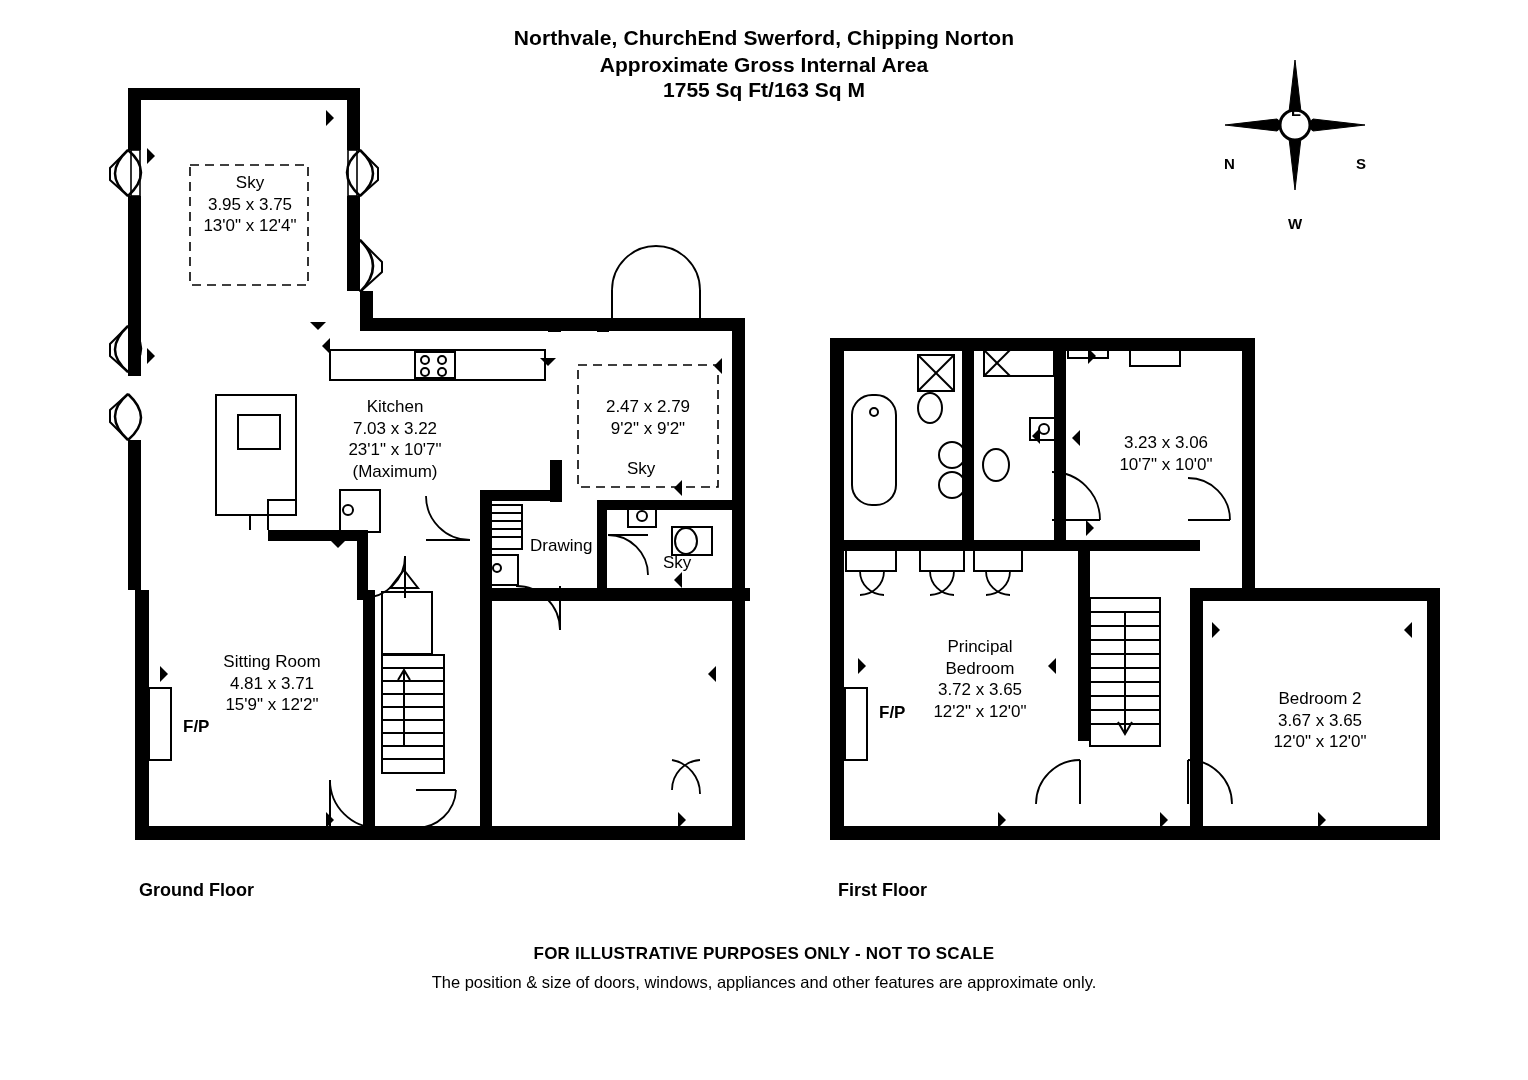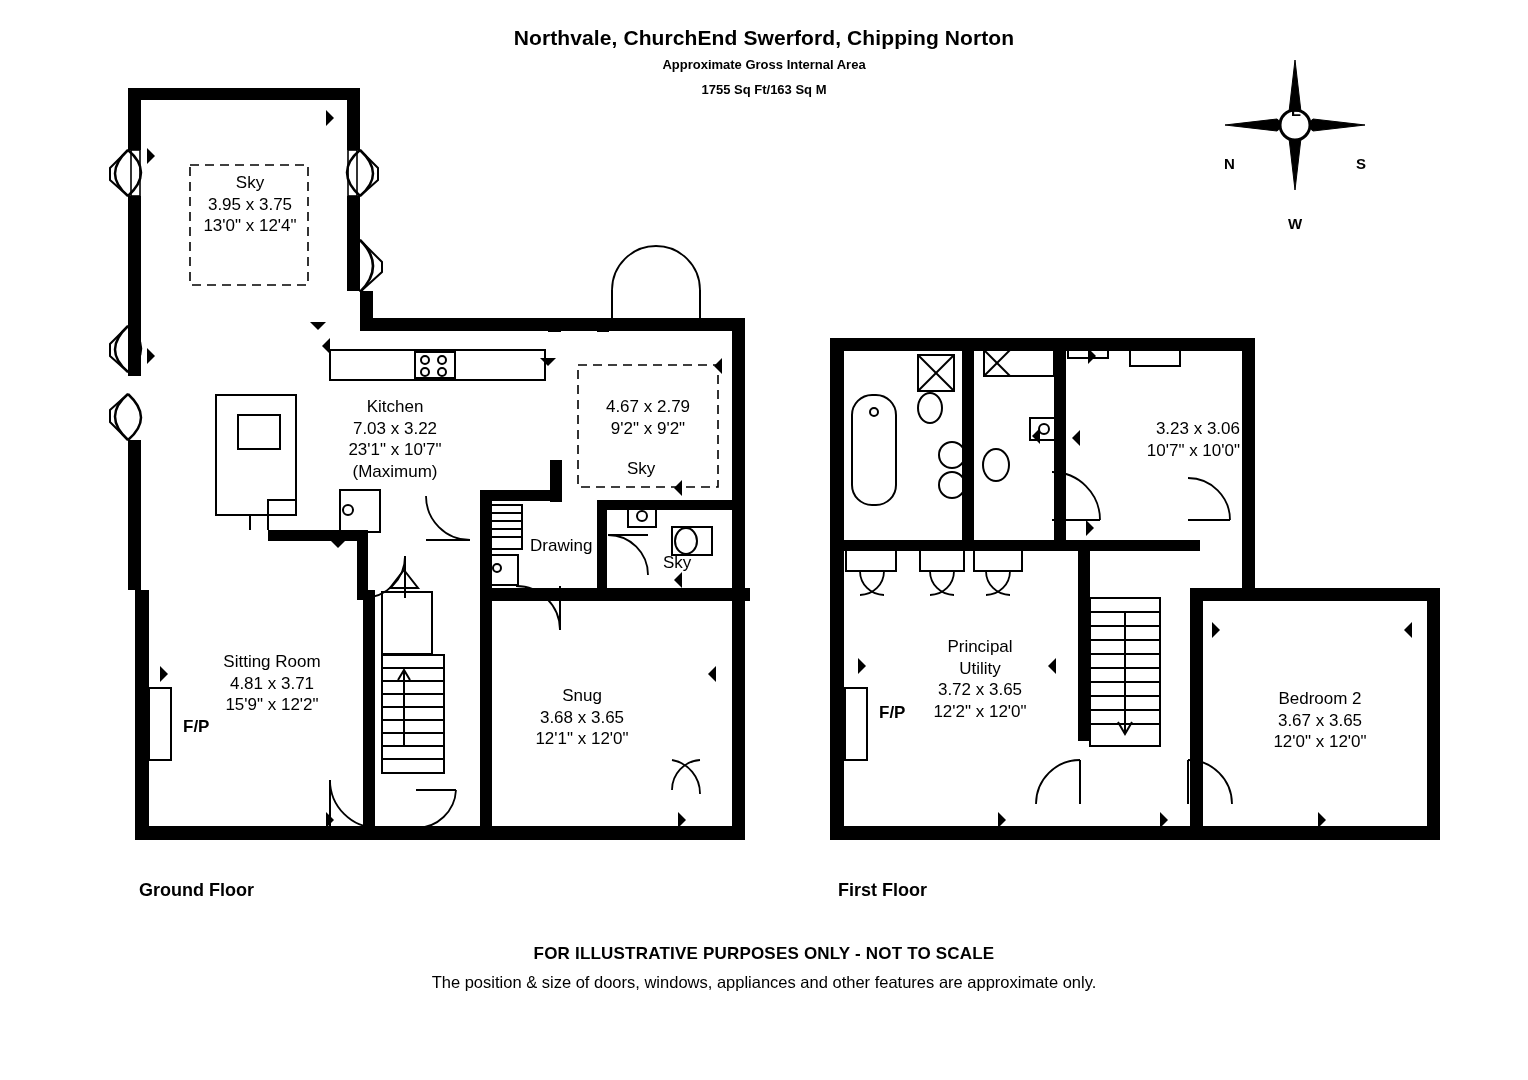--- a/index.html
+++ b/index.html
@@ -29,21 +29,21 @@
     width: 1528px;
     text-align: center;
   }
   .title-main {
     font-size: 21px;
     font-weight: bold;
     letter-spacing: 0.1px;
     line-height: 28px;
   }
   .title-sub {
-    font-size: 13px;
+    font-size: 21px;
     font-weight: bold;
     line-height: 25px;
   }
   
   .compass {
     position: absolute;
     left: 1210px;
     top: 50px;
     width: 170px;
     height: 150px;
@@ -440,49 +440,44 @@
   </div>
 
   <div class="room" style="left:300px; top:396px; width:190px;">
     <span class="nm">Kitchen</span>
     <span class="d1">7.03 x 3.22</span>
     <span class="d2">23'1" x 10'7"</span>
     <span class="d3">(Maximum)</span>
   </div>
 
   <div class="room" style="left:578px; top:396px; width:140px;">
-    <span class="d1">4.67 x 2.79</span>
+    <span class="d1">2.47 x 2.79</span>
     <span class="d2">9'2" x 9'2"</span>
   </div>
   <div class="small-label" style="left:627px; top:459px;">Sky</div>
 
   <div class="small-label" style="left:530px; top:536px;">Drawing</div>
   <div class="small-label" style="left:663px; top:553px;">Sky</div>
 
   <div class="room" style="left:180px; top:651px; width:184px;">
     <span class="nm">Sitting Room</span>
     <span class="d1">4.81 x 3.71</span>
     <span class="d2">15'9" x 12'2"</span>
   </div>
   <div class="small-label" style="left:183px; top:717px; font-weight:bold;">F/P</div>
 
-  <div class="room" style="left:508px; top:685px; width:148px;">
-    <span class="nm">Snug</span>
-    <span class="d1">3.68 x 3.65</span>
-    <span class="d2">12'1" x 12'0"</span>
-  </div>
-
-  <div class="room" style="left:1092px; top:418px; width:148px;text-align:right;">
+
+  <div class="room" style="left:1092px; top:432px; width:148px;">
     <span class="d1">3.23 x 3.06</span>
     <span class="d2">10'7" x 10'0"</span>
   </div>
 
   <div class="room" style="left:900px; top:636px; width:160px;">
     <span class="nm">Principal</span>
-    <span class="nm">Utility</span>
+    <span class="nm">Bedroom</span>
     <span class="d1">3.72 x 3.65</span>
     <span class="d2">12'2" x 12'0"</span>
   </div>
   <div class="small-label" style="left:879px; top:703px; font-weight:bold;">F/P</div>
 
   <div class="room" style="left:1240px; top:688px; width:160px;">
     <span class="nm">Bedroom 2</span>
     <span class="d1">3.67 x 3.65</span>
     <span class="d2">12'0" x 12'0"</span>
   </div>

